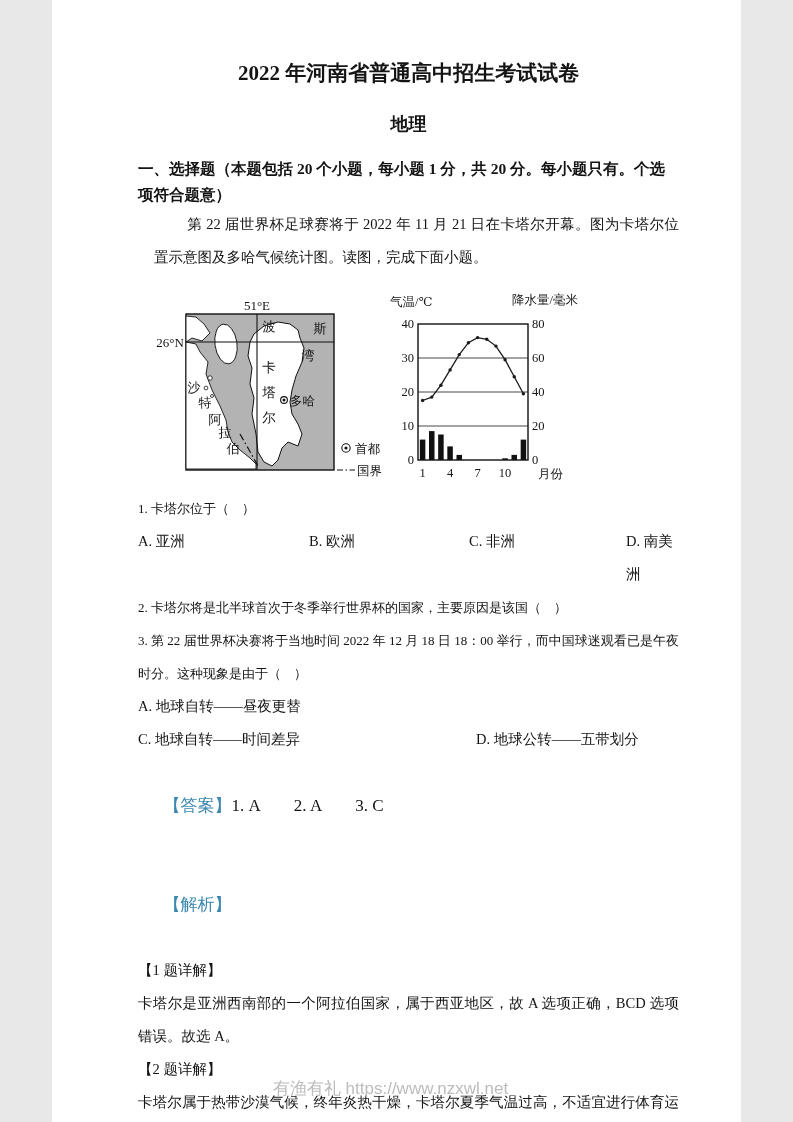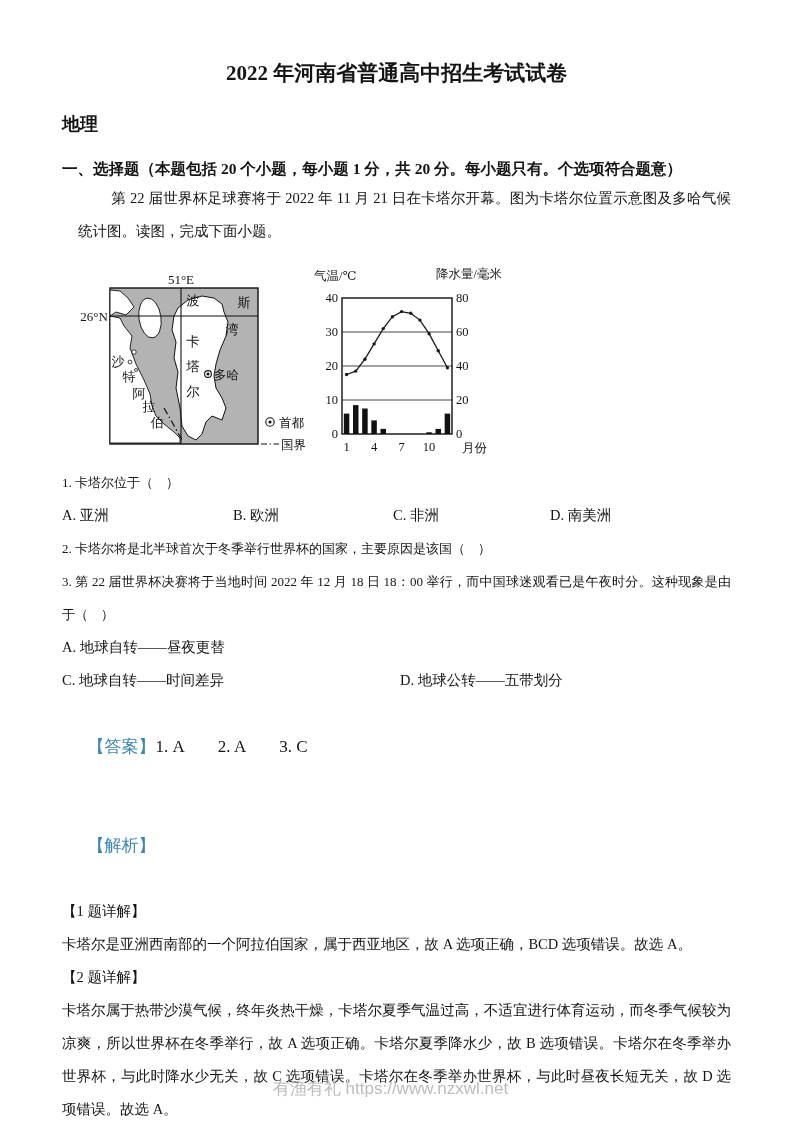--- a/index.html
+++ b/index.html
@@ -1,24 +1,24 @@
 <!DOCTYPE html>
 <html><head>
 <meta charset="utf-8">
 <style>
   * { margin:0; padding:0; box-sizing:border-box; }
   html,body { background:#e8e8e8; }
   .page {
-    width:793px; height:1122px; margin:0 auto; background:#ffffff;
+    width:689px; height:1122px; margin:0 auto; background:#ffffff;
     position:relative; overflow:hidden;
-    font-family:"Liberation Serif","DejaVu Serif",serif; color:#141414;
+    font-family:"Liberation Serif","DejaVu Serif",serif; color:#141414;padding-left:24px;
   }
   .content { padding:0 62px; }
   .title { text-align:center; font-size:21px; font-weight:bold; padding-top:60px; line-height:26px; }
-  .subject { text-align:left; font-size:18px; font-weight:bold; margin-top:26px; line-height:24px; }
+  .subject { text-align:center; font-size:18px; font-weight:bold; margin-top:26px; line-height:24px; }
   .section-heading { font-size:15.5px; font-weight:bold; margin-top:20px; line-height:26px; }
   .para { font-size:14.5px; line-height:33px; text-align:justify; }
   .indent { text-indent:2.3em;margin-left:16px; }
   .figures { position:relative; height:202px; margin-top:16px;text-decoration:underline; }
   .map-svg { position:absolute; left:18px; top:10px; }
   .chart-svg { position:absolute; left:248px; top:0; }
   .stem { font-size:13px; line-height:33px; white-space:pre-wrap; text-align:justify; }
   .opts4 { display:grid; grid-template-columns:171px 160px 157px auto; font-size:14.5px; line-height:33px; }
   .opts2 { display:grid; grid-template-columns:338px auto; font-size:14.5px; line-height:33px; }
   .ans-line { font-size:17px; line-height:33px; white-space:pre-wrap; }

